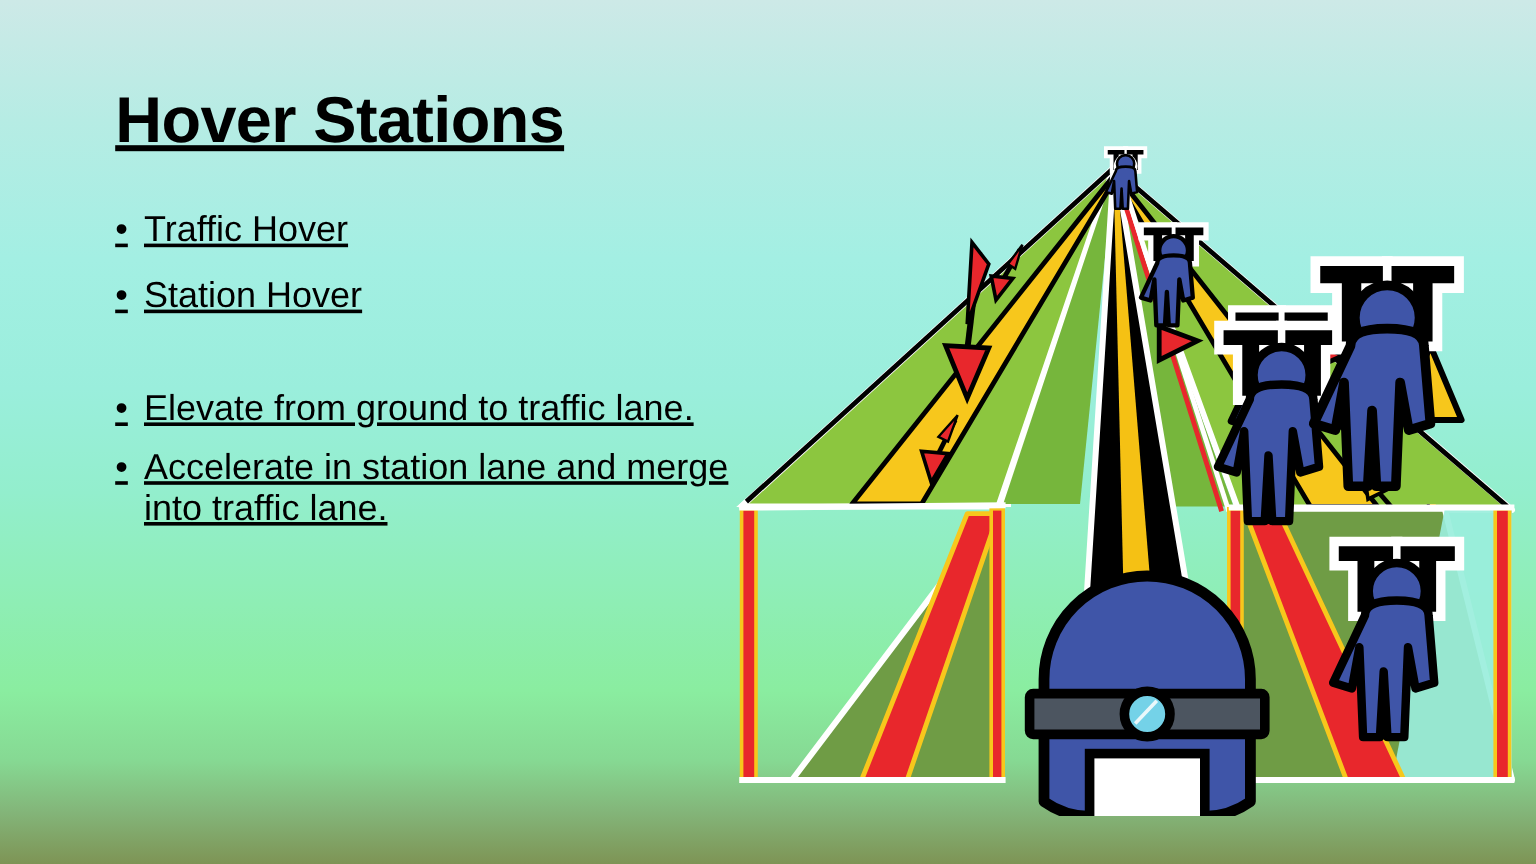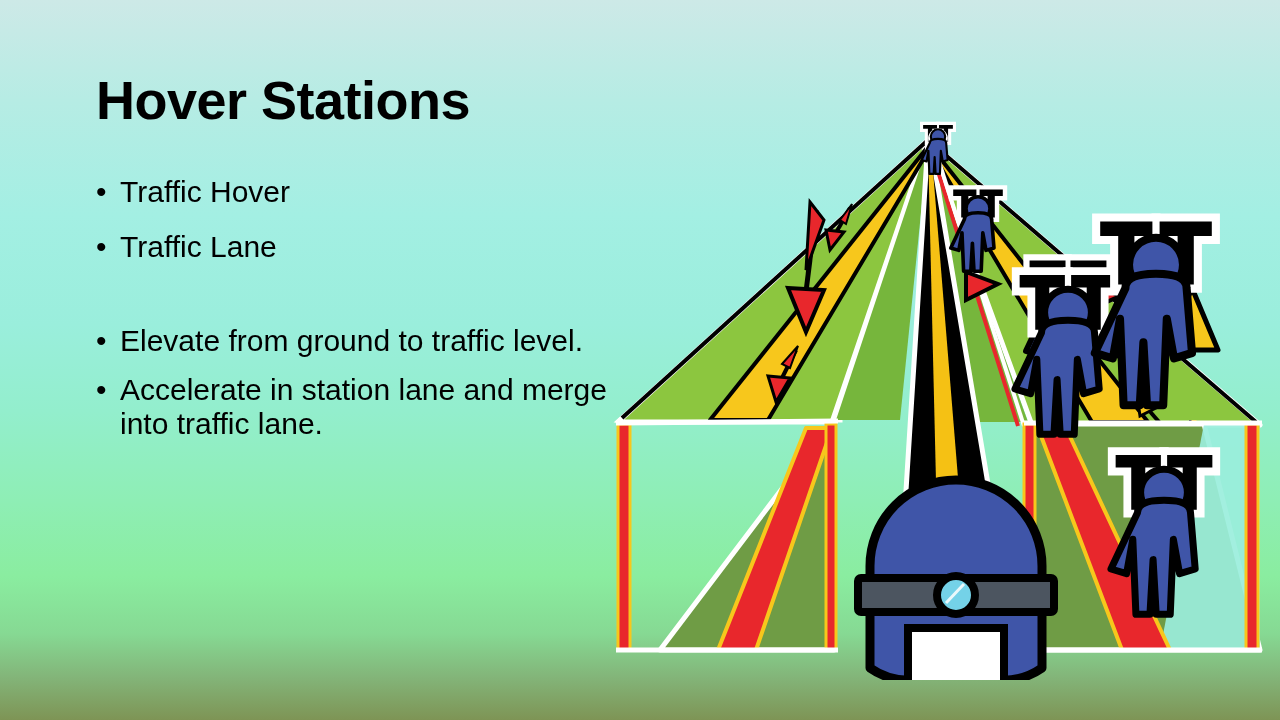--- a/index.html
+++ b/index.html
@@ -16,21 +16,21 @@
         #8eeeb4 70%,
         #8aeda0 80%,
         #86d993 88%,
         #83b579 94%,
         #7e9455 100%);
     position:relative;
   }
   .slide{position:absolute;inset:0;}
 
   
-  .textcol{position:absolute;left:96px;top:72px;width:540px;}
+  .textcol{position:absolute;left:96px;top:72px;width:540px;text-decoration:underline;}
   .title{
     font-size:54px;font-weight:bold;color:#000;
     letter-spacing:-0.5px;line-height:1.05;margin:0 0 46px 0;
   }
   .bullets{margin:0;padding:0;list-style:none;}
   .bullet{
     display:flex;align-items:flex-start;
     font-size:30px;color:#000;line-height:1.12;
     margin-bottom:22px;
   }
@@ -54,30 +54,30 @@
 
     <h1 class="title">Hover Stations</h1>
 
     <ul class="bullets">
       <li class="bullet">
         <span class="dot">•</span>
         <span class="btxt">Traffic Hover</span>
       </li>
       <li class="bullet">
         <span class="dot">•</span>
-        <span class="btxt">Traffic Lane</span>
+        <span class="btxt">Station Hover</span>
       </li>
     </ul>
 
     <div class="gap"></div>
 
     <ul class="bullets">
       <li class="bullet small-gap">
         <span class="dot">•</span>
-        <span class="btxt">Elevate from ground to traffic level.</span>
+        <span class="btxt">Elevate from ground to traffic lane.</span>
       </li>
       <li class="bullet small-gap">
         <span class="dot">•</span>
         <span class="btxt">Accelerate in station lane and merge into traffic lane.</span>
       </li>
     </ul>
   </div>
 
   <div class="diagram">
     <svg width="680" height="560" viewBox="0 0 680 560" xmlns="http://www.w3.org/2000/svg">

